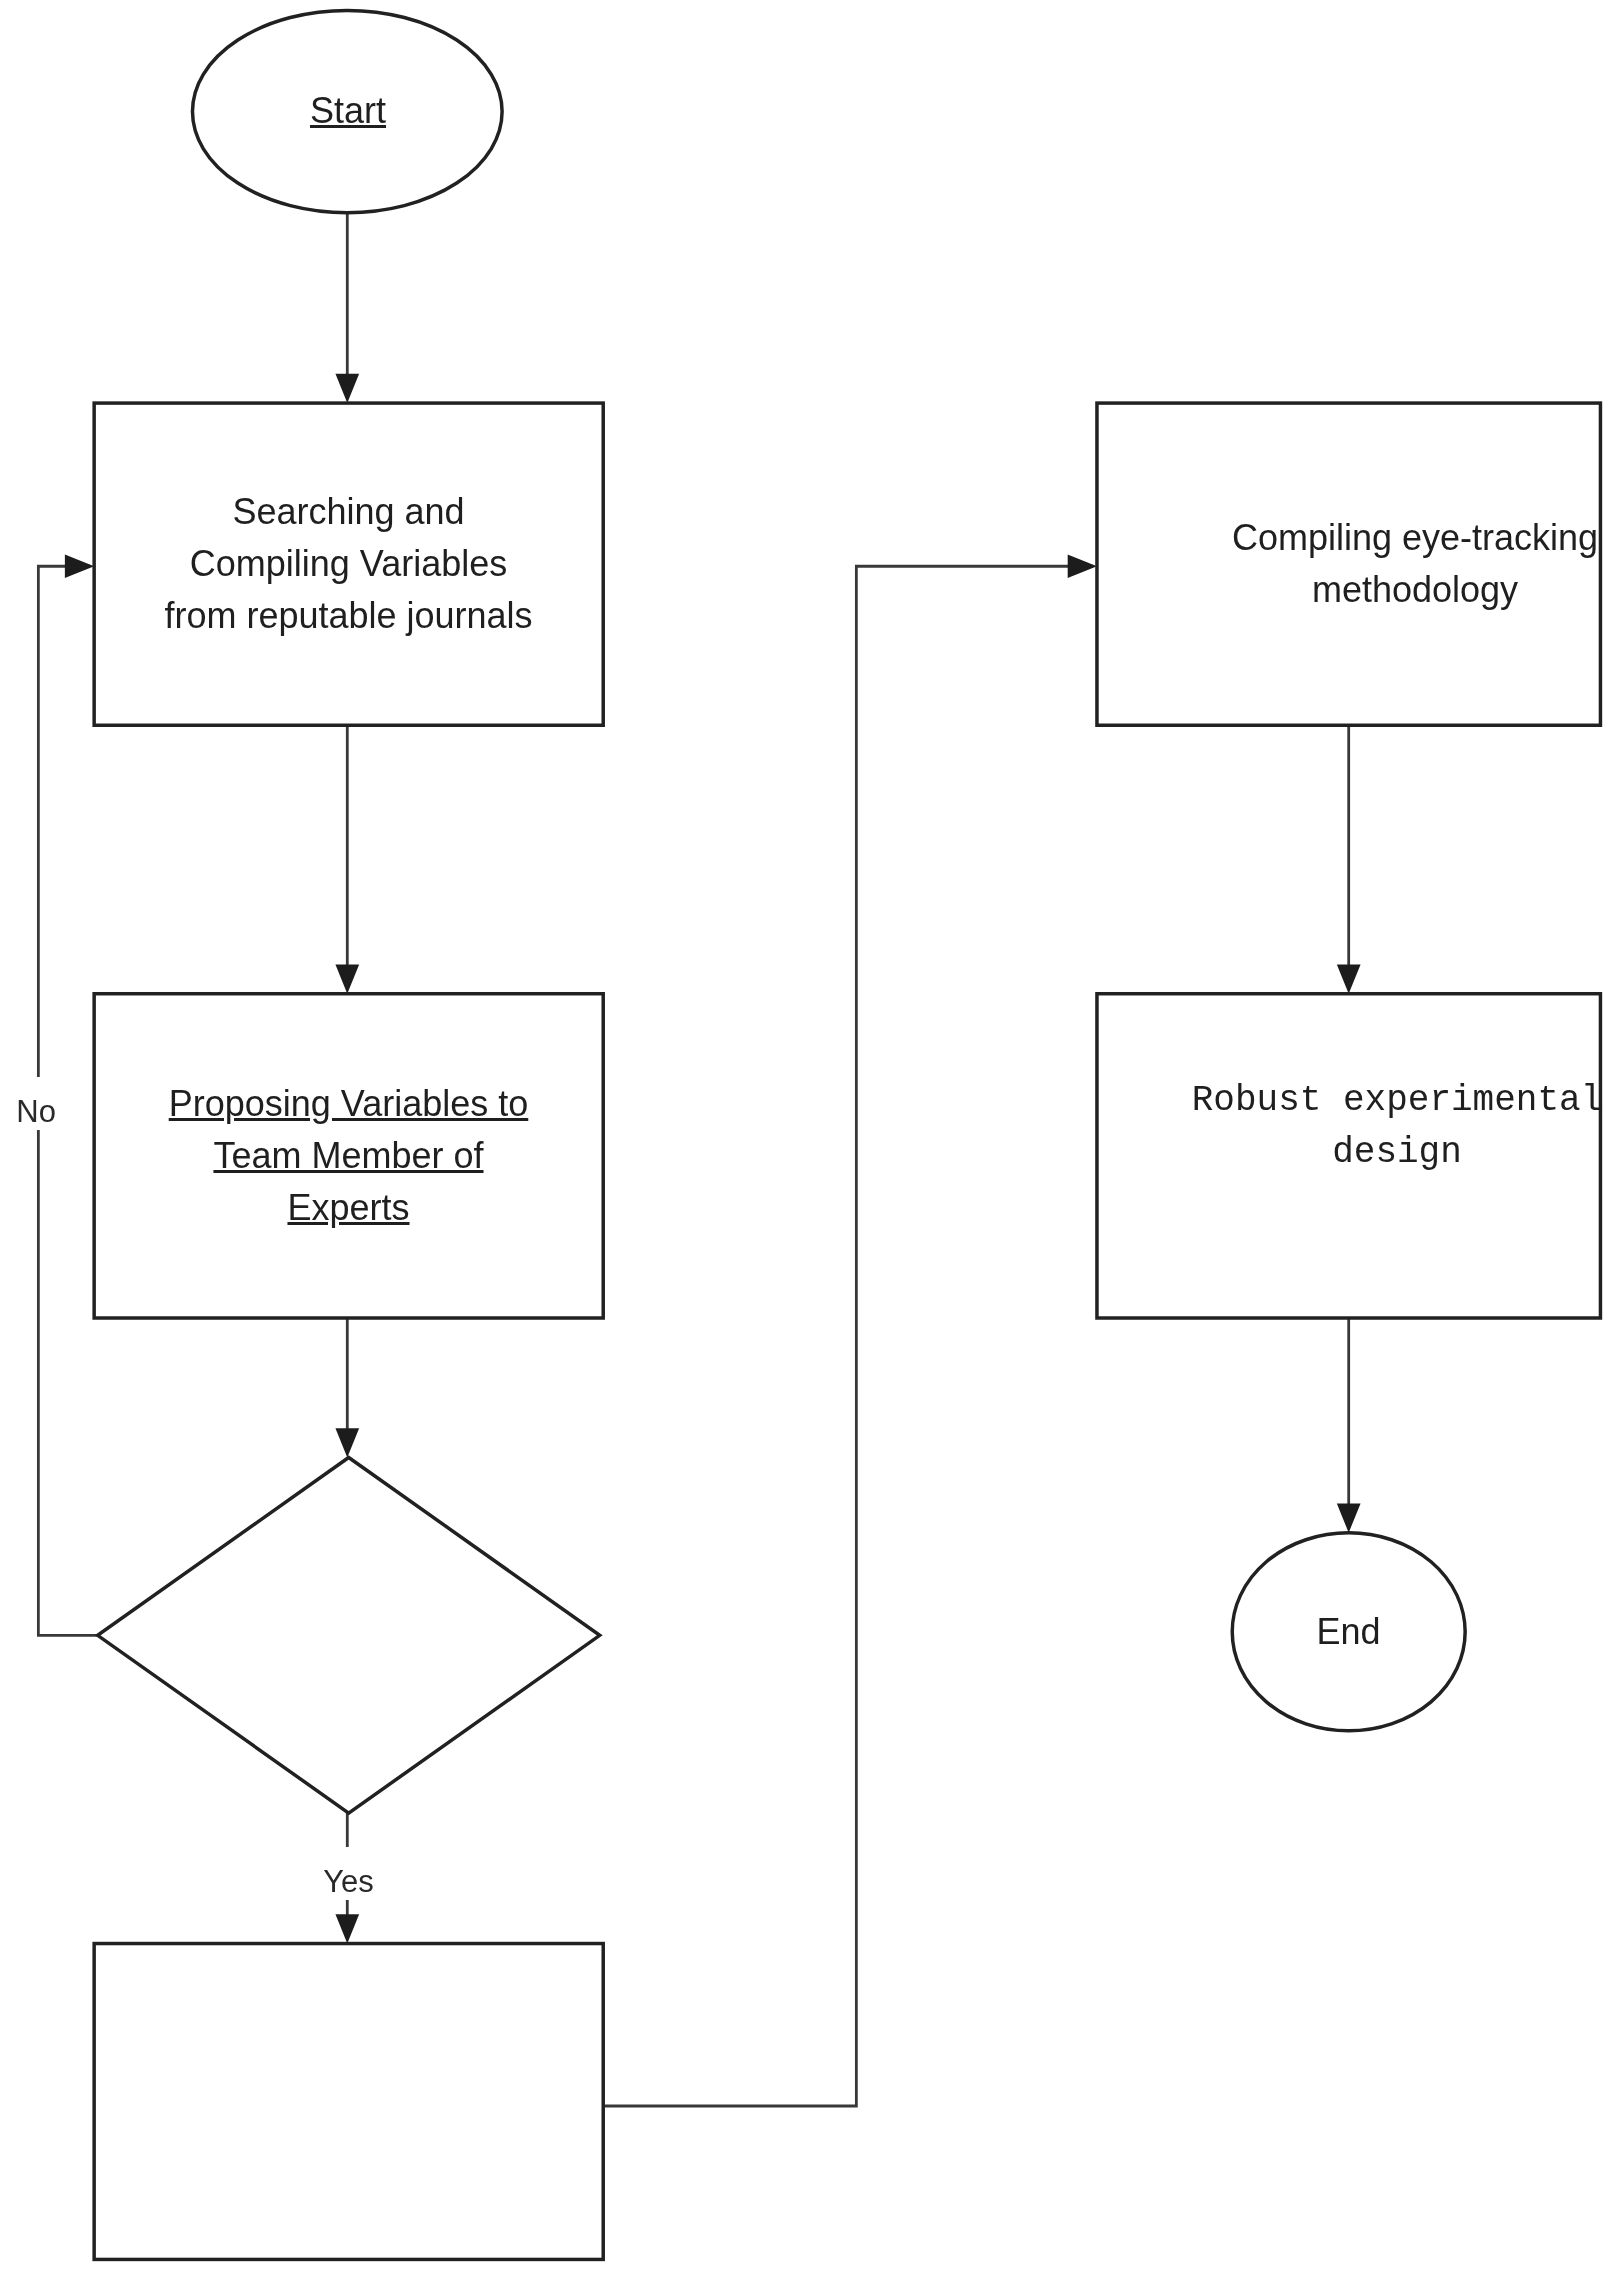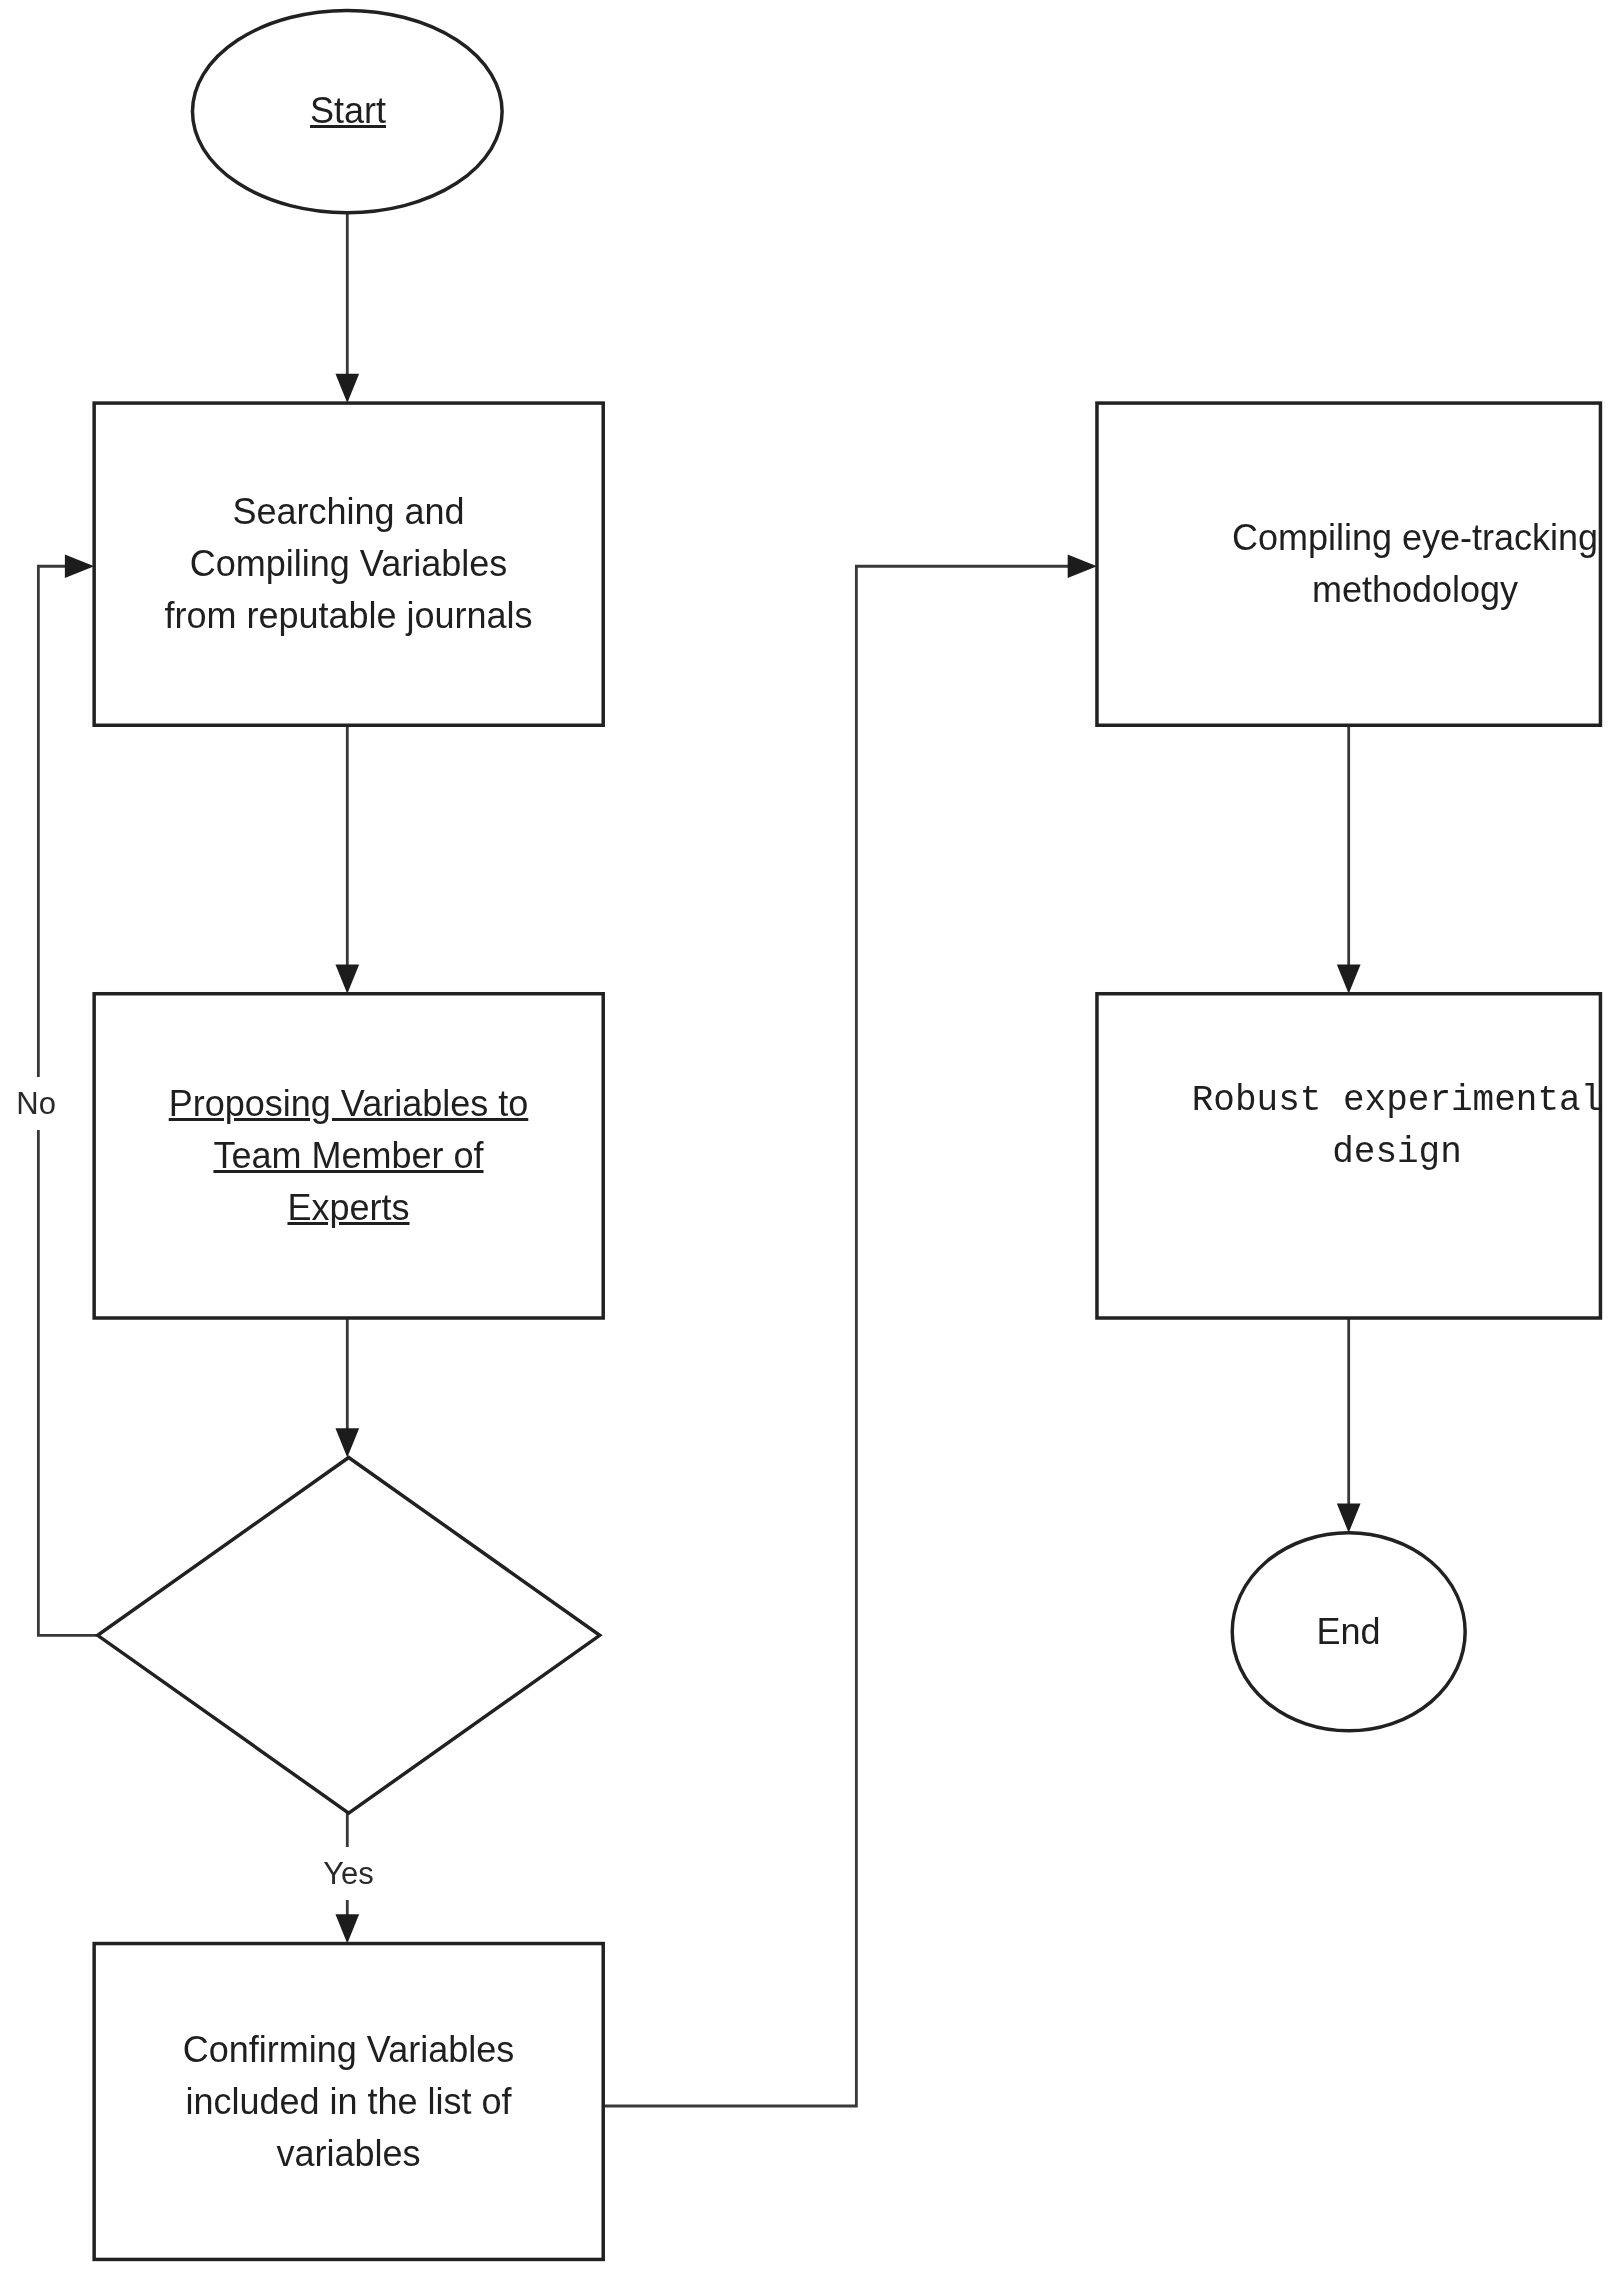--- a/index.html
+++ b/index.html
@@ -30,21 +30,21 @@
     font-size: 36px;
     line-height: 1.45;
     pointer-events: none;
   }
   .node-label span {
     white-space: pre-line;
   }
   .edge-label {
     position: absolute;
     display: flex;
-    align-items: center;
+    align-items: flex-end;
     justify-content: center;
     text-align: center;
     background: #ffffff;
     color: #2a2a2a;
     font-size: 31px;
     line-height: 1.2;
   }
   .shape {
     fill: #ffffff;
     stroke: #212121;
@@ -116,25 +116,20 @@
 from reputable journals</span>
   </div>
 
   <div class="node-label" style="left:94px; top:994px; width:509px; height:324px;text-decoration:underline;">
     <span>Proposing Variables to
 Team Member of
 Experts</span>
   </div>
 
 
-  <div class="node-label" style="left:94px; top:1944px; width:509px; height:316px;">
-    <span>Confirming Variables
-included in the list of
-variables</span>
-  </div>
 
   <div class="node-label" style="left:1097px; top:403px; width:548px; height:322px;margin-left:44px;">
     <span>Compiling eye-tracking
 methodology</span>
   </div>
 
   <div class="node-label" style="left:1097px; top:965px; width:600px; height:324px;font-family:Liberation Mono, monospace;">
     <span>Robust experimental
 design</span>
   </div>

